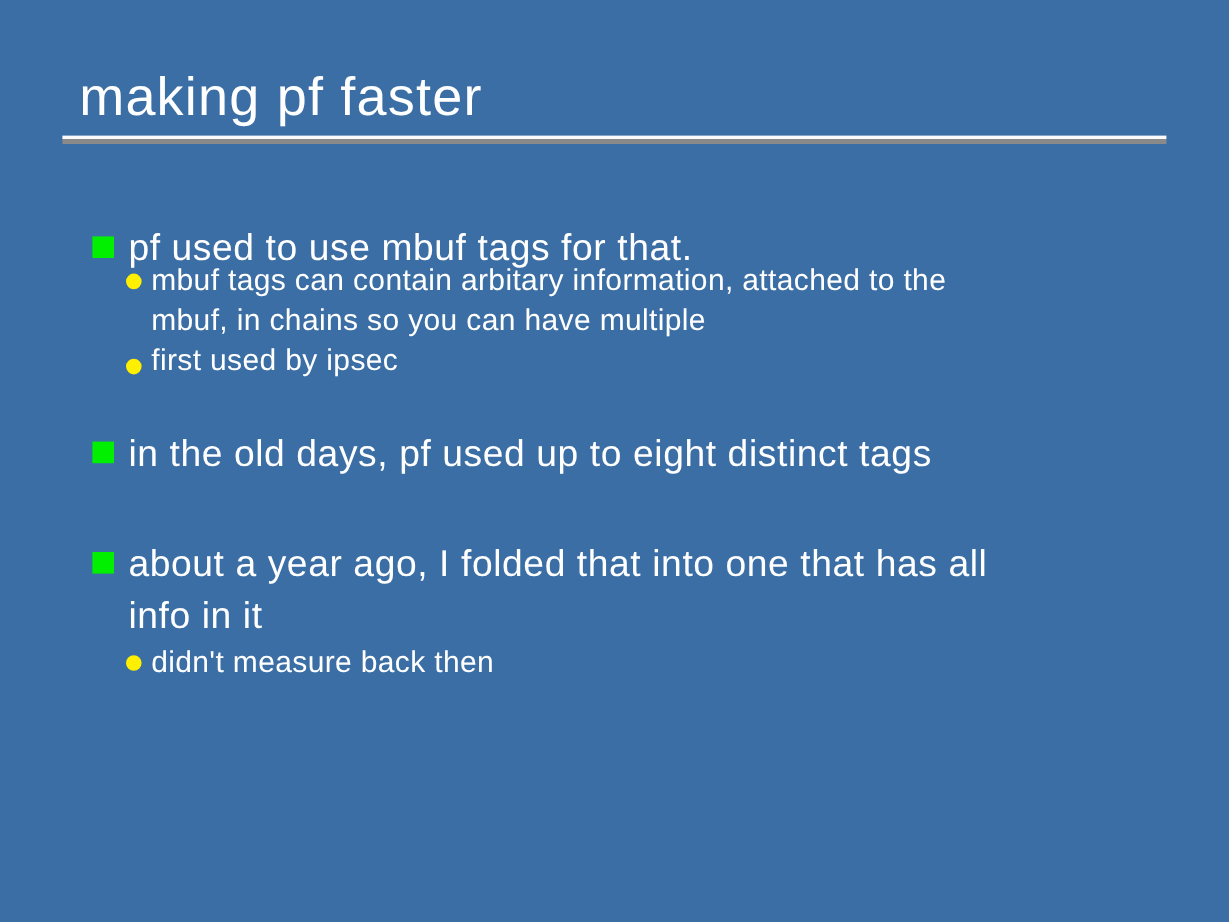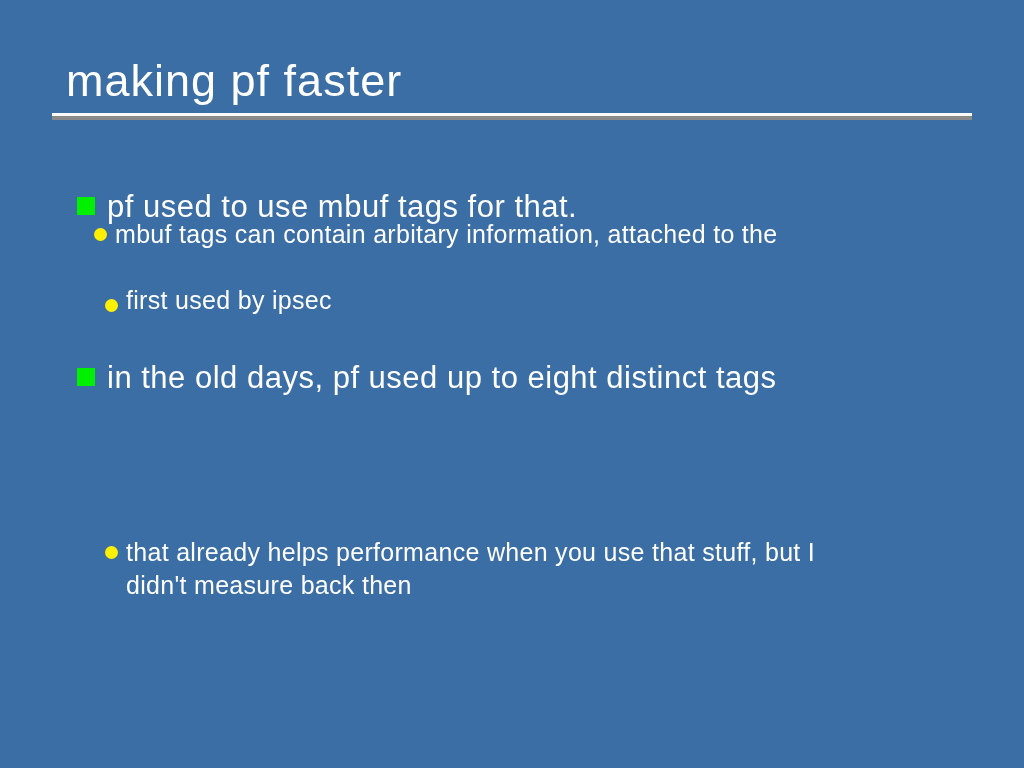--- a/index.html
+++ b/index.html
@@ -65,21 +65,21 @@
     height: 13px;
     border-radius: 50%;
     background: #ffef00;
     margin: 10px 8px 0 0;
   }
   .line {
     display: block;
     white-space: nowrap;
   }
   .row1 { left: 77px;  top: 185px; }
-  .row2 { left: 94px; top: 218px; }
+  .row2 { left: 105px; top: 218px; }
   .row3 { left: 105px; top: 284px; align-items: center; }
   .row4 { left: 77px;  top: 356px; text-align: right; }
   .row5 { left: 77px;  top: 448px; }
   .row6 { left: 105px; top: 536px; }
 </style>
 </head>
 <body>
 
 <div class="slide">
 
@@ -91,39 +91,46 @@
     <span class="sq"></span>
     <div class="txt">
       <span class="line">pf used to use mbuf tags for that.</span>
     </div>
   </div>
 
   <div class="item lvl2 row2">
     <span class="dot"></span>
     <div class="txt">
       <span class="line">mbuf tags can contain arbitary information, attached to the</span>
+      <span class="line">mbuf, in chains so you can have multiple</span>
     </div>
   </div>
 
   <div class="item lvl2 row3">
     <span class="dot"></span>
     <div class="txt">
       <span class="line">first used by ipsec</span>
     </div>
   </div>
 
   <div class="item lvl1 row4">
     <span class="sq"></span>
     <div class="txt">
       <span class="line">in the old days, pf used up to eight distinct tags</span>
     </div>
   </div>
 
+  <div class="item lvl1 row5">
+    <span class="sq"></span>
+    <div class="txt">
+      <span class="line">about a year ago, I folded that into one that has all</span>
+      <span class="line">info in it</span>
+    </div>
+  </div>
 
   <div class="item lvl2 row6">
     <span class="dot"></span>
     <div class="txt">
-      <span class="line">that already helps performance when you use that stuff, but I</span>
       <span class="line">didn't measure back then</span>
     </div>
   </div>
 
 </div>
 
 </body></html>

